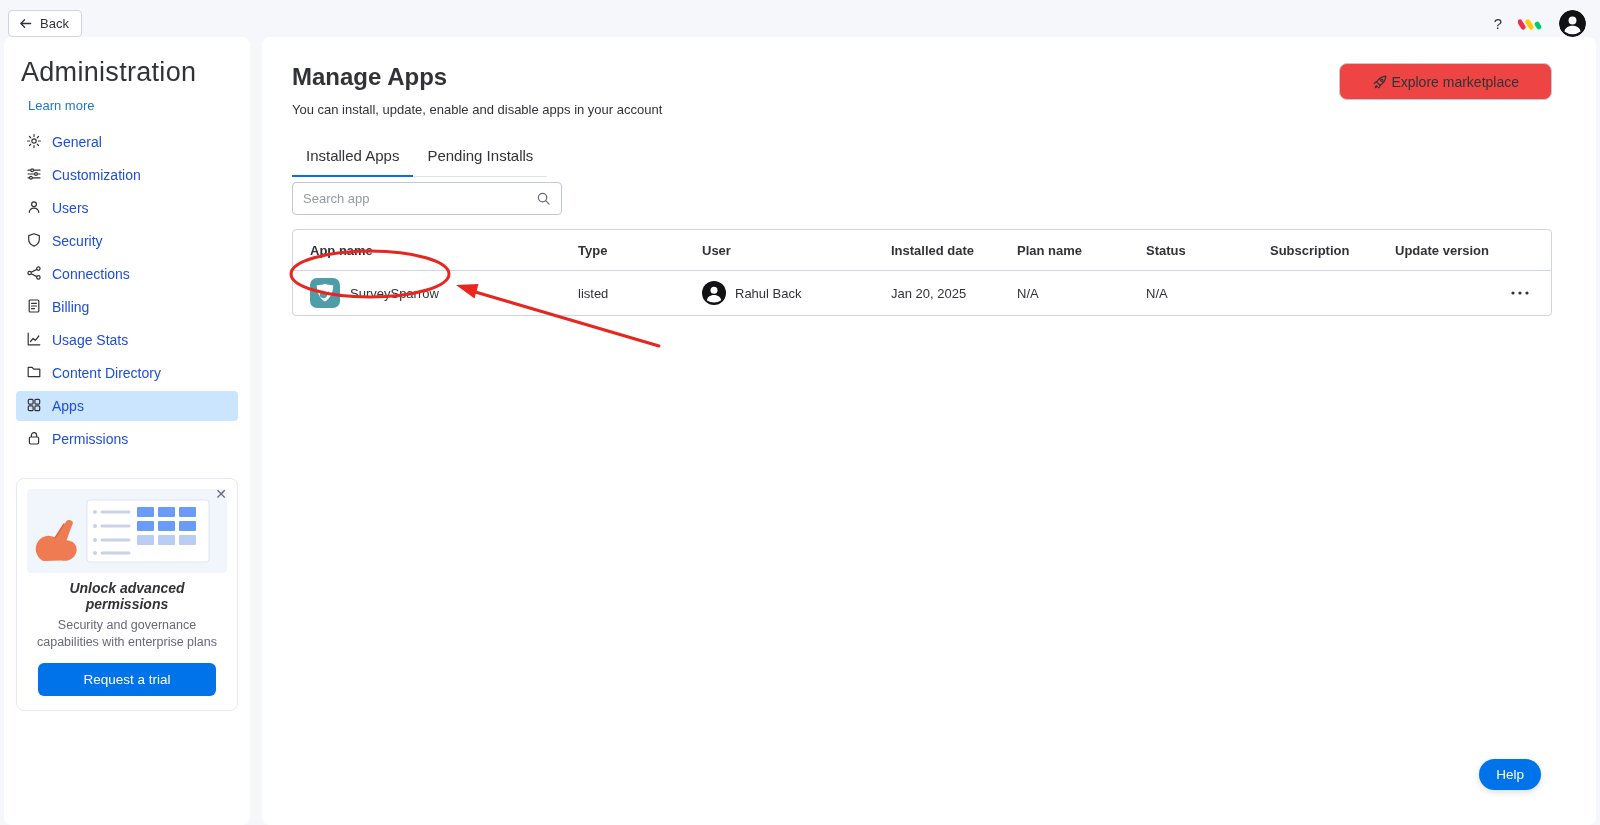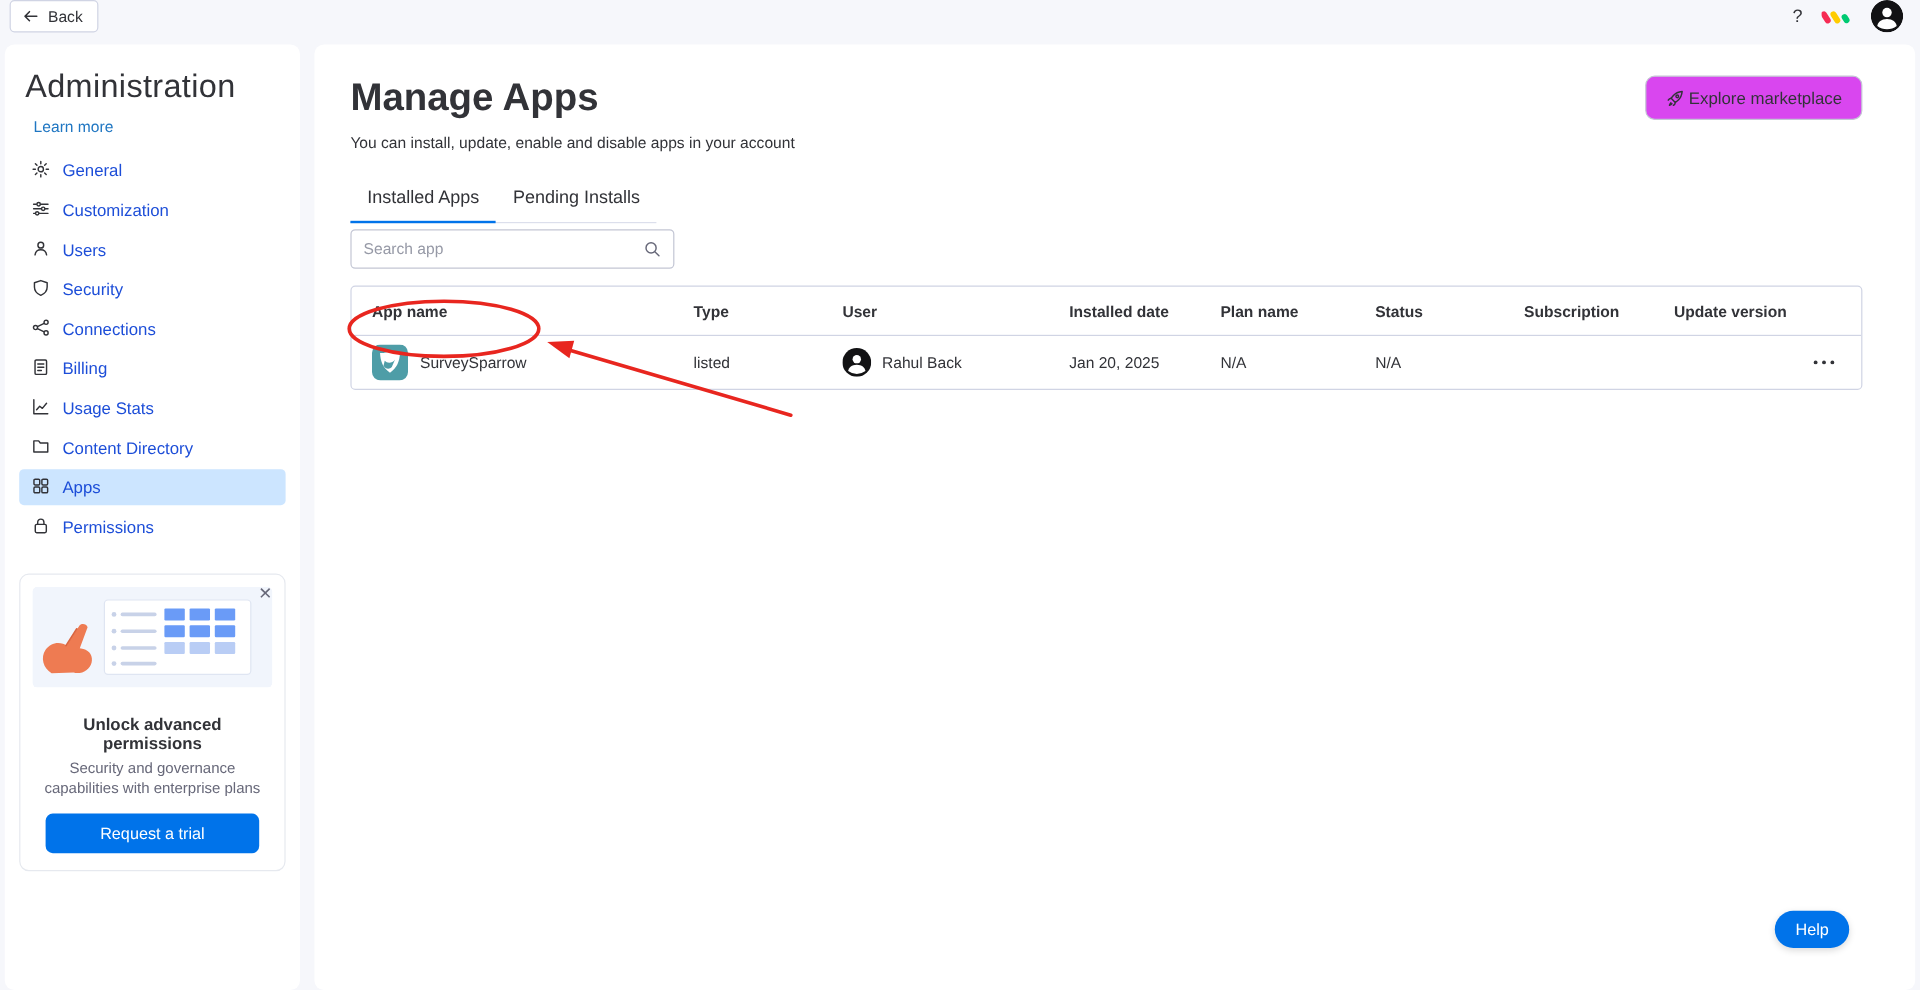--- a/index.html
+++ b/index.html
@@ -5,21 +5,21 @@
   * { margin:0; padding:0; box-sizing:border-box; }
   html,body { width:1600px; height:825px; }
   body {
     background:#f6f7fb;
     font-family:"Liberation Sans","DejaVu Sans",sans-serif;
     color:#323338;
     overflow:hidden;
   }
 
   
-  .topbar { height:37px; display:flex; align-items:flex-start; padding:0 14px 0 8px; }
+  .topbar { height:37px; display:flex; align-items:flex-end; padding:0 14px 0 8px; }
   .back-btn {
     display:flex; align-items:center; gap:7px;
     background:#fff; border:1px solid #d0d4e4; border-radius:4px;
     height:27px; padding:0 12px 0 9px; font-size:13px; color:#323338; cursor:pointer;
   }
   .topbar-right { margin-left:auto; display:flex; align-items:center; gap:16px; }
   .help-q { font-size:15px; color:#323338; cursor:pointer; }
   .logo-mark { display:flex; align-items:center; cursor:pointer; }
   .avatar-top { width:27px; height:27px; border-radius:50%; overflow:hidden; cursor:pointer; }
 
@@ -41,40 +41,40 @@
   }
   .menu-item.active { background:#cce5ff; }
   .menu-item svg { flex-shrink:0; }
 
   .promo {
     border:1px solid #e6e9ef; border-radius:8px;
     margin-top:24px; padding:10px 10px 14px; position:relative; text-align:center;
   }
   .promo-close { position:absolute; top:8px; right:10px; font-size:14px; color:#676879; cursor:pointer; line-height:1; }
   .promo-illustration { width:100%; border-radius:4px; display:block; }
-  .promo-title { font-size:14px; font-weight:700; margin-top:22px; }
+  .promo-title { font-size:14px; font-weight:700; margin-top:7px;font-style:italic; }
   .promo-sub { font-size:12.5px; color:#676879; margin-top:5px; line-height:1.35; padding:0 6px; }
   .promo-btn {
     margin-top:12px; width:calc(100% - 22px); height:33px;
     background:#0073ea; color:#fff; border:none; border-radius:6px;
     font-size:13.5px; cursor:pointer; font-family:inherit;
   }
 
   
   .main {
     flex:1; background:#fff; border-radius:8px; position:relative;
     padding:26px 44px 24px 30px;
   }
   .main-header { display:flex; align-items:flex-start; }
-  .page-title { font-size:32px; font-weight:700; }
+  .page-title { font-size:24px; font-weight:700; }
   .page-sub { font-size:13px; color:#323338; margin-top:11px; }
   .explore-btn {
     margin-left:auto; display:flex; align-items:center; gap:3px;
-    background:#d946ef; border:1px solid #c3c6d4; border-radius:8px;
-    height:37px; padding:0 16px; font-size:14px; color:#323338; cursor:pointer; font-family:inherit;
+    background:#ef4444; border:1px solid #c3c6d4; border-radius:8px;
+    height:37px; padding:0 32px; font-size:14px; color:#323338; cursor:pointer; font-family:inherit;
   }
 
   .tabs { display:flex; margin-top:30px; width:fit-content; border-bottom:1px solid #dcdfec; }
   .tab { font-size:15px; padding:0 14px 11px; cursor:pointer; border-bottom:2px solid transparent; margin-bottom:-1px; color:#323338; }
   .tab.active { border-bottom:2px solid #0073ea; }
 
   .search-box {
     margin-top:5px; width:270px; height:33px;
     border:1px solid #c3c6d4; border-radius:4px;
     display:flex; align-items:center; padding:0 10px; background:#fff;

